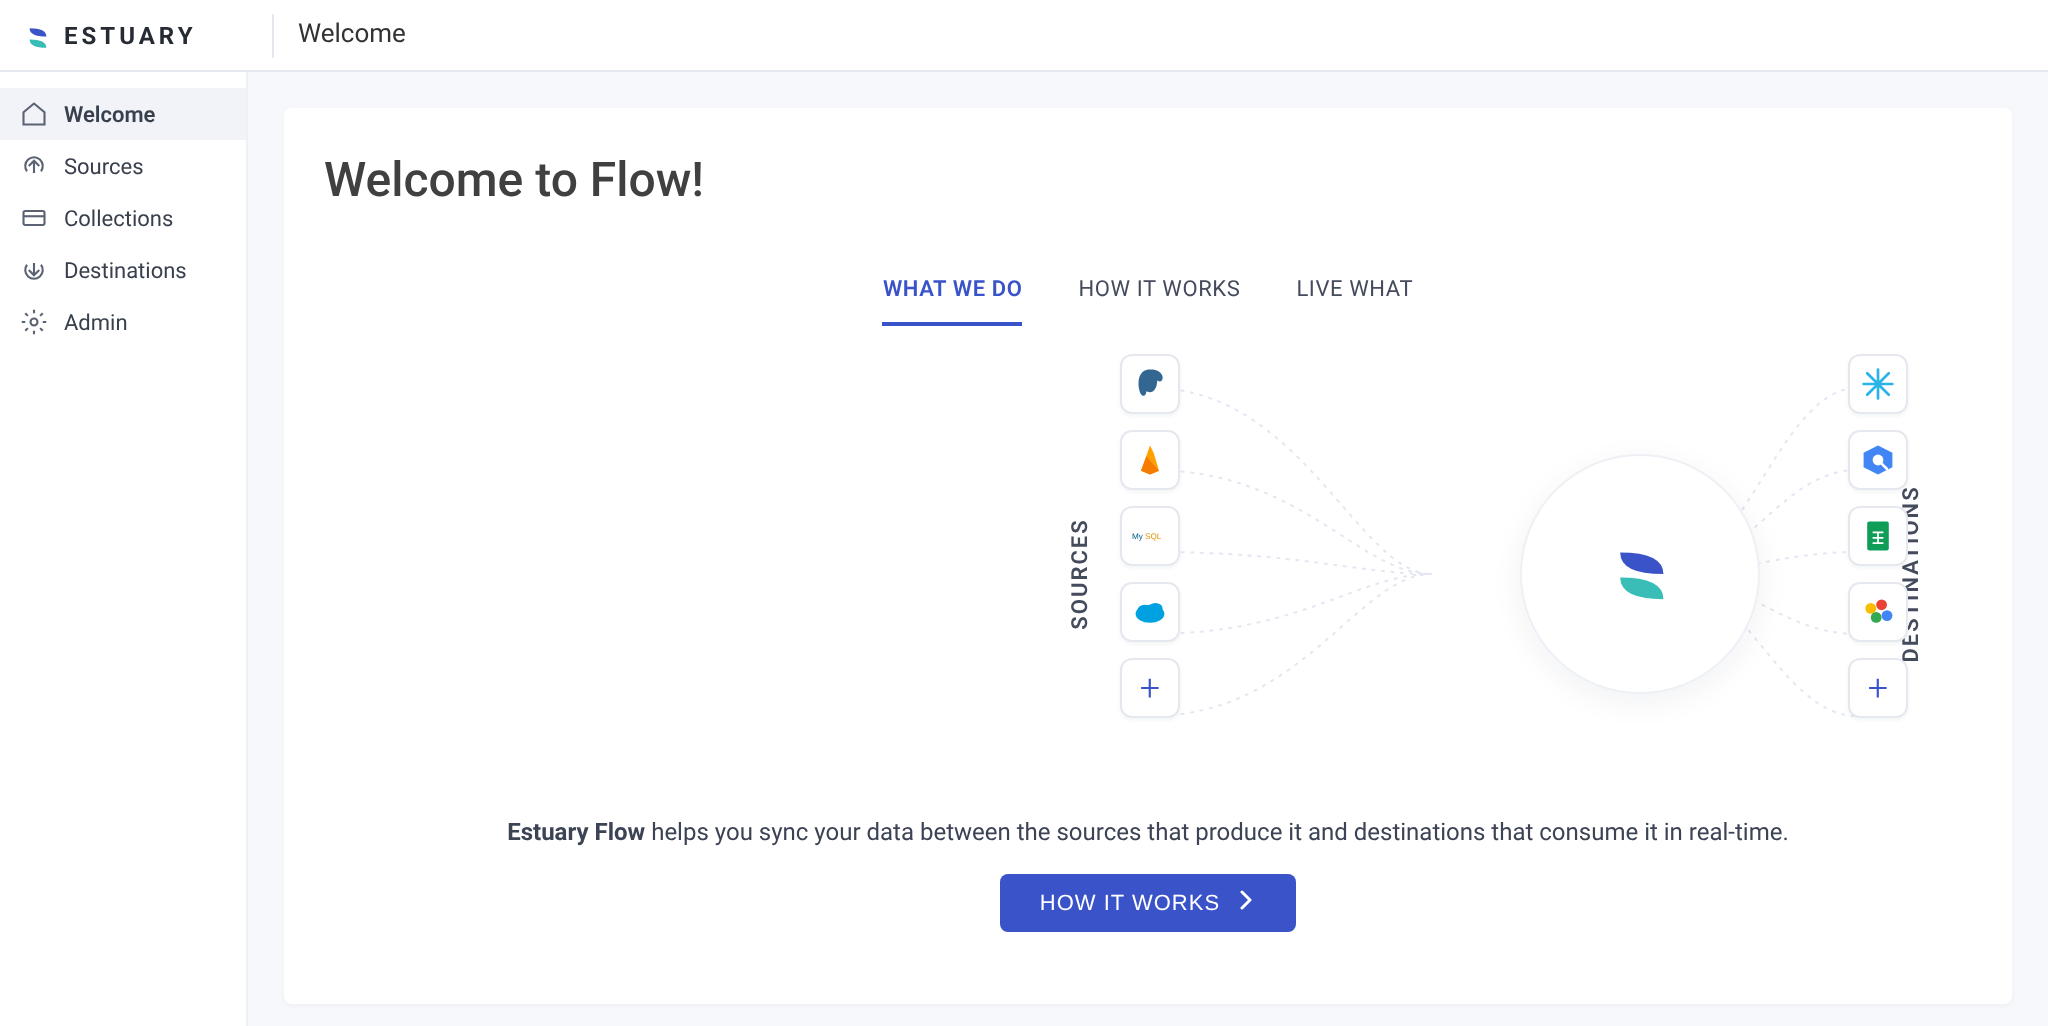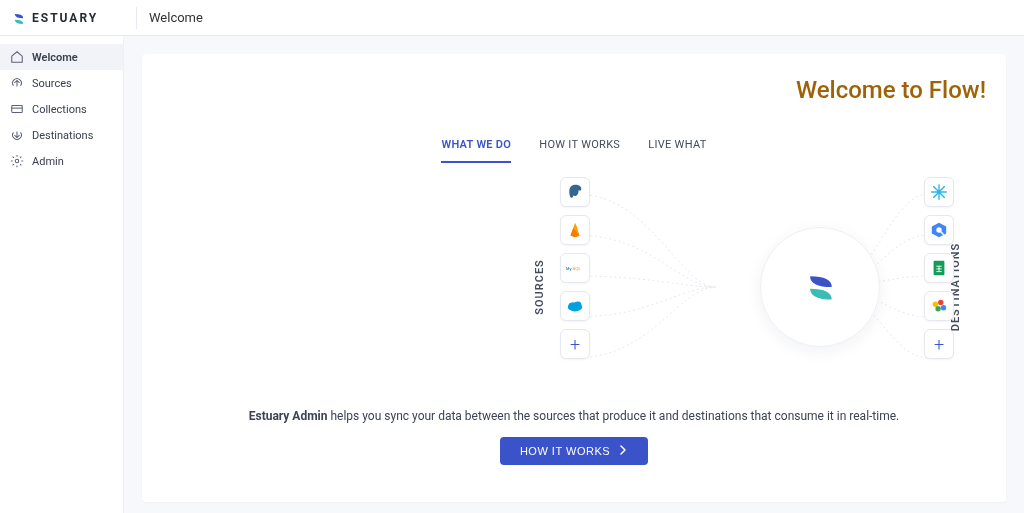--- a/index.html
+++ b/index.html
@@ -11,21 +11,21 @@
   .logo-word { font-weight:700; letter-spacing:2px; font-size:12px; color:#262a33;text-align:center; }
   .topbar-divider { width:1px; height:22px; background:#e6e8ef; margin:0 12px; }
   .topbar-title { font-size:13px; color:#333; }
   .body { display:flex; flex:1; }
   .sidebar { width:124px; background:#fff; border-right:1px solid #eef0f5; padding-top:8px; display:flex; flex-direction:column; }
   .side-item { display:flex; align-items:center; gap:8px; padding:6px 10px; font-size:11px; color:#39404d; cursor:pointer; }
   .side-item.active { background:#f1f3f8; font-weight:600; }
   .side-icon { width:14px; height:14px; display:flex; align-items:center; justify-content:center; color:#5b6273; }
   .main { flex:1; padding:18px; }
   .card { background:#fff; border-radius:4px; min-height:448px; padding:16px 20px 28px 20px; position:relative; box-shadow:0 1px 2px rgba(20,30,60,.04); }
-  .card-title { font-size:24px; font-weight:500; text-align:right; margin-top:6px; color:#a16207; }
+  .card-title { font-size:24px; font-weight:500; text-align:left; margin-top:6px; color:#404040; }
   .tabs { display:flex; justify-content:center; gap:28px; margin-top:28px; border-bottom:0px; }
   .tab { font-size:11px; letter-spacing:.3px; padding:6px 0 10px 0; color:#444b5d; border-bottom:2px solid transparent; cursor:pointer; }
   .tab.active { color:#3a53c8; border-bottom:2px solid #3a53c8; font-weight:600; }
   .pipeline { position:relative; height:220px; margin:14px 0 12px 0; }
   .vert-label { position:absolute; top:50%; transform:translateY(-50%) rotate(-90deg); font-size:11px; font-weight:600; letter-spacing:1px; color:#444b5d; }
   .sources-label { left:350px; }
   .dest-label   { position:absolute; top:50%; right:-14px; transform:translateY(-50%) rotate(-90deg); font-size:11px; font-weight:600; letter-spacing:1px; color:#444b5d; }
   .icon-col { position:absolute; top:0; display:flex; flex-direction:column; gap:8px; }
   .icon-col.left  { left:398px; }
   .icon-col.right { right:32px; }
@@ -203,21 +203,21 @@
                   <circle cx="12" cy="6" r="3" fill="#EA4335"></circle>
                   <circle cx="9" cy="13" r="3" fill="#34A853"></circle>
                   <circle cx="15" cy="12" r="3" fill="#4285F4"></circle>
                 </svg>
               </div>
               <div class="cell plus">+</div>
             </div>
         </div>
 
         <p class="desc">
-          <b>Estuary Admin</b><span> helps you sync your data between the sources that produce it and destinations that consume it in real-time.</span>
+          <b>Estuary Flow</b><span> helps you sync your data between the sources that produce it and destinations that consume it in real-time.</span>
         </p>
 
         <div class="cta">
           <button class="cta-btn">
             <span>HOW IT WORKS</span>
             <span>
               <svg width="10" height="10" viewBox="0 0 10 10">
                   <path d="M3 1 L7 5 L3 9" stroke="#fff" stroke-width="1.5" fill="none" stroke-linecap="round" stroke-linejoin="round"></path>
                 </svg>
             </span>

